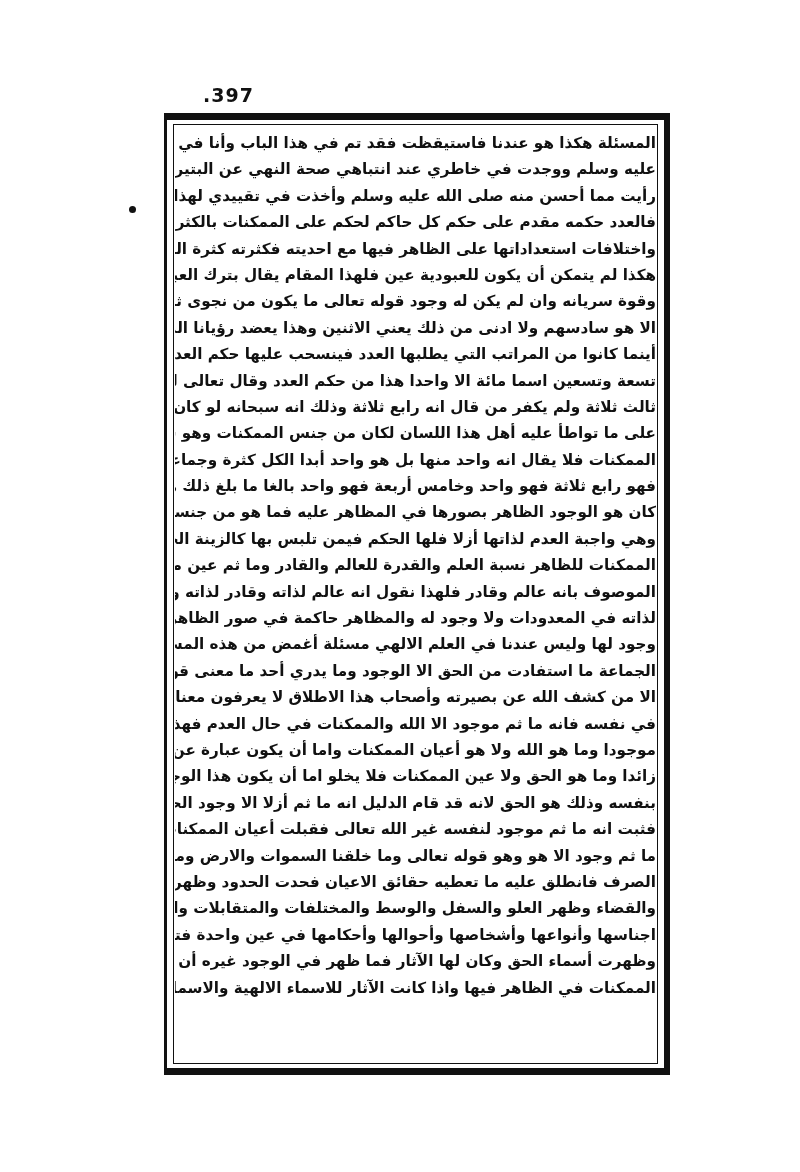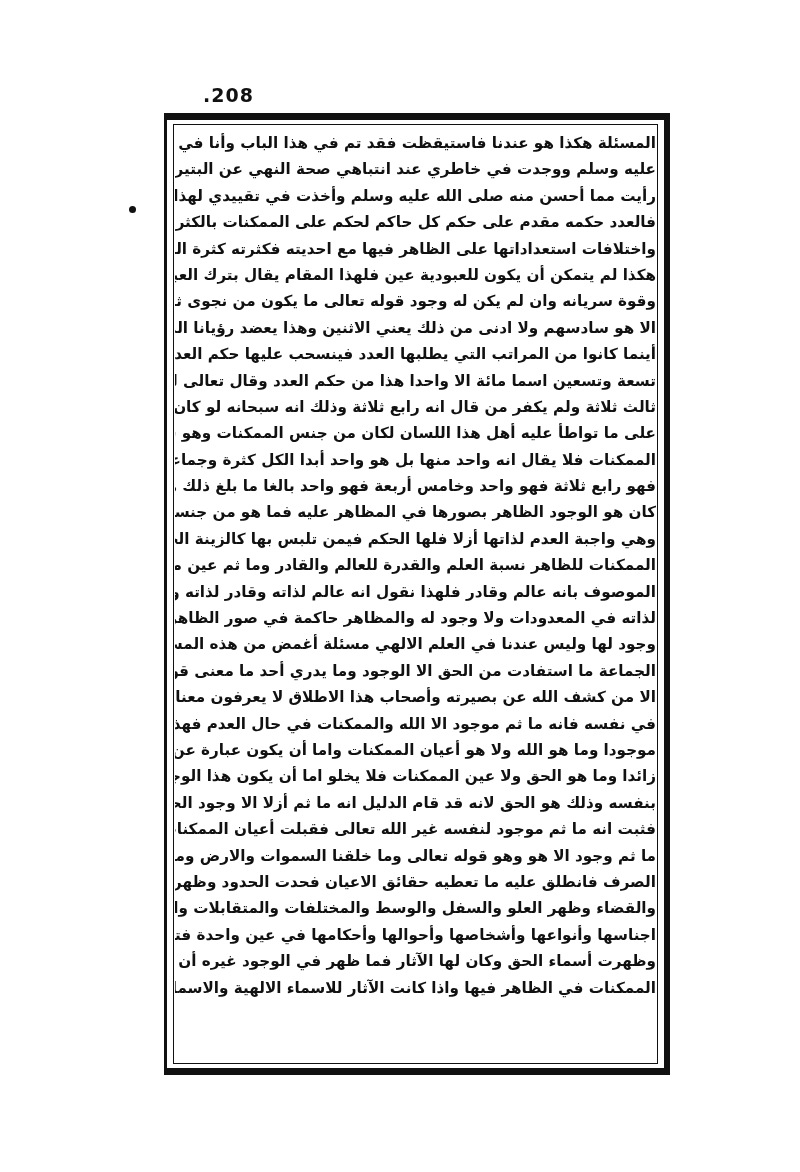--- a/index.html
+++ b/index.html
@@ -7,21 +7,21 @@
   .page-number { position:absolute; left:203px; top:84px; font-size:19px; font-weight:bold; letter-spacing:1px; direction:rtl; }
   .stray-dot { position:absolute; left:129px; top:206px; width:7px; height:7px; border-radius:50%; background:#111; }
   .frame-outer { position:absolute; left:164px; top:113px; width:506px; height:962px; border-top:7px solid #111; border-bottom:7px solid #111; border-left:3px solid #111; border-right:6px solid #111; box-sizing:border-box; }
   .frame-inner { position:absolute; left:6px; top:4px; right:6px; bottom:4px; border:1.5px solid #111; box-sizing:border-box; }
   .text-block { position:absolute; left:8px; right:8px; top:10px; bottom:8px; direction:rtl; }
   .line { height:26.4px; line-height:26.4px; font-size:15.2px; font-weight:bold; white-space:nowrap; overflow:hidden; text-align:justify; text-align-last:justify; font-family:"DejaVu Sans", sans-serif; }
 </style>
 </head>
 <body>
 
-<div class="page-number">208.</div>
+<div class="page-number">397.</div>
 <div class="stray-dot"></div>
 
 <div class="frame-outer">
   <div class="frame-inner"></div>
   <div class="text-block" id="text-block">
       <div class="line">المسئلة هكذا هو عندنا فاستيقظت فقد تم في هذا الباب وأنا في غاية السرور برؤيته صلى الله</div>
       <div class="line">عليه وسلم ووجدت في خاطري عند انتباهي صحة النهي عن البتيراء فانه تكلم في طريقه فما</div>
       <div class="line">رأيت مما أحسن منه صلى الله عليه وسلم وأخذت في تقييدي لهذا المنام فنرجع ونقول</div>
       <div class="line">فالعدد حكمه مقدم على حكم كل حاكم لحكم على الممكنات بالكثرة وحكمت كثرة الممكنات</div>
       <div class="line">واختلافات استعداداتها على الظاهر فيها مع احديته فكثرته كثرة الممكنات ولما كان الامر</div>

